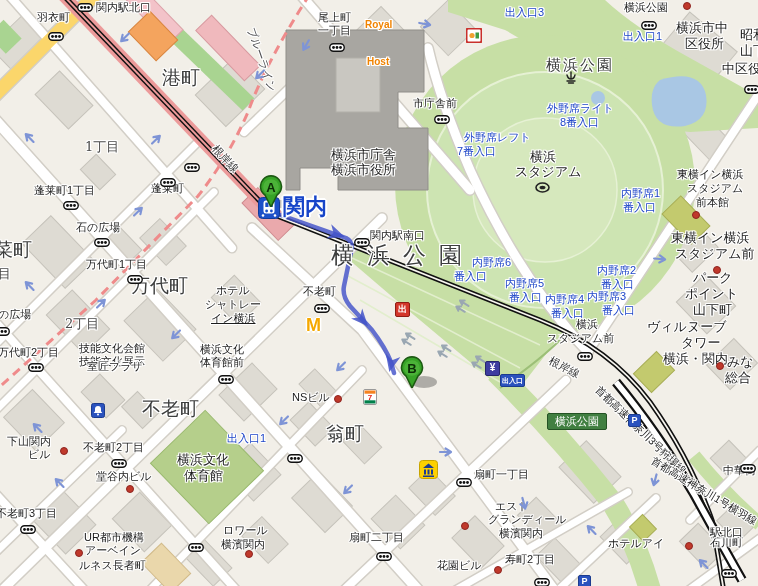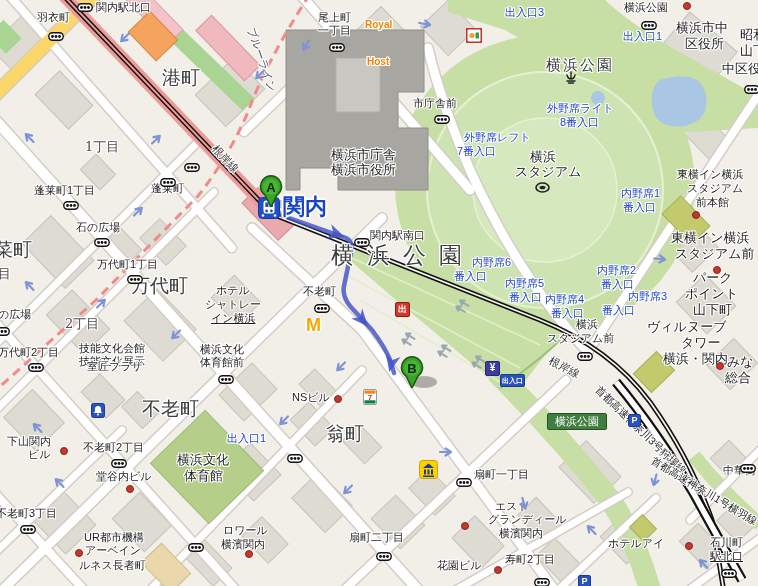--- a/index.html
+++ b/index.html
@@ -196,21 +196,21 @@
       <div class="lbl p" style="left: 37px; top: 12px;">羽衣町</div>
       <div class="lbl p" style="left: 318px; top: 12px;">尾上町</div>
       <div class="lbl p" style="left: 318px; top: 25px;">一丁目</div>
       <div class="lbl o" style="left: 365px; top: 20px;">Royal</div>
       <div class="lbl o" style="left: 367px; top: 30px; margin-top: 27px;">Host</div>
       <div class="lbl lg" style="left: 162px; top: 68px;">港町</div>
       <div class="lbl ch" style="left: 85px; top: 140px;">1丁目</div>
       <div class="lbl p" style="left: 34px; top: 185px;">蓬莱町1丁目</div>
       <div class="lbl p" style="left: 151px; top: 183px;">蓬莱町</div>
       <div class="lbl p" style="left: 76px; top: 222px;">石の広場</div>
-      <div class="lbl p" style="left: 97px; top: 259px;">万代町1丁目</div>
+      <div class="lbl p" style="left: 86px; top: 259px;">万代町1丁目</div>
       <div class="lbl lg" style="left: 131px; top: 276px;">万代町</div>
       <div class="lbl lg" style="left: -6px; top: 240px;">菜町</div>
       <div class="lbl ch" style="left: -2px; top: 267px;">目</div>
       <div class="lbl ch" style="left: 65px; top: 317px;">2丁目</div>
       <div class="lbl p" style="left: -2px; top: 309px;">の広場</div>
       <div class="lbl p" style="left: -2px; top: 347px;">万代町2丁目</div>
       <div class="lbl p" style="left: 79px; top: 343px;">技能文化会館</div>
       <div class="lbl p" style="left: 79px; top: 356px;">技能文化展示</div>
       <div class="lbl p" style="left: 87px; top: 361px;">室匠プラザ</div>
       <div class="lbl p" style="left: 7px; top: 436px;">下山関内</div>
@@ -240,21 +240,21 @@
       <div class="lbl p" style="left: 349px; top: 532px;">扇町二丁目</div>
       <div class="lbl p" style="left: 474px; top: 469px;">扇町一丁目</div>
       <div class="lbl p" style="left: 437px; top: 560px;">花園ビル</div>
       <div class="lbl p" style="left: 495px; top: 501px;">エスト</div>
       <div class="lbl p" style="left: 488px; top: 514px;">グランディール</div>
       <div class="lbl p" style="left: 499px; top: 528px;">横濱関内</div>
       <div class="lbl p" style="left: 223px; top: 525px;">ロワール</div>
       <div class="lbl p" style="left: 221px; top: 539px;">横濱関内</div>
       <div class="lbl p" style="left: 505px; top: 554px;">寿町2丁目</div>
       <div class="lbl p" style="left: 710px; top: 537px;">石川町</div>
-      <div class="lbl p" style="left: 710px; top: 551px; text-decoration: underline;">駅北口</div>
+      <div class="lbl p" style="left: 710px; top: 527px;">駅北口</div>
       <div class="lbl p" style="left: 608px; top: 538px;">ホテルアイ</div>
       <div class="lbl p" style="left: 723px; top: 465px;">中華街</div>
       <div class="lbl p" style="left: 413px; top: 98px;">市庁舎前</div>
       <div class="lbl p" style="left: 624px; top: 2px;">横浜公園</div>
       <div class="lbl pm" style="left: 676px; top: 21px;">横浜市中</div>
       <div class="lbl pm" style="left: 685px; top: 37px;">区役所</div>
       <div class="lbl pm" style="left: 740px; top: 28px;">昭和</div>
       <div class="lbl pm" style="left: 740px; top: 44px;">山下</div>
       <div class="lbl pm" style="left: 722px; top: 62px;">中区役</div>
       <div class="lbl b" style="left: 505px; top: 7px;">出入口3</div>
@@ -267,21 +267,21 @@
       <div class="lbl pm" style="left: 530px; top: 150px;">横浜</div>
       <div class="lbl pm" style="left: 515px; top: 165px;">スタジアム</div>
       <div class="lbl b" style="left: 472px; top: 257px;">内野席6</div>
       <div class="lbl b" style="left: 454px; top: 271px;">番入口</div>
       <div class="lbl b" style="left: 505px; top: 278px;">内野席5</div>
       <div class="lbl b" style="left: 509px; top: 292px;">番入口</div>
       <div class="lbl b" style="left: 545px; top: 294px;">内野席4</div>
       <div class="lbl b" style="left: 551px; top: 308px;">番入口</div>
       <div class="lbl b" style="left: 597px; top: 265px;">内野席2</div>
       <div class="lbl b" style="left: 601px; top: 279px;">番入口</div>
-      <div class="lbl b" style="left: 628px; top: 291px;">内野席3</div>
+      <div class="lbl b" style="left: 587px; top: 291px;">内野席3</div>
       <div class="lbl b" style="left: 602px; top: 305px;">番入口</div>
       <div class="lbl b" style="left: 621px; top: 188px;">内野席1</div>
       <div class="lbl b" style="left: 623px; top: 202px;">番入口</div>
       <div class="lbl p" style="left: 576px; top: 319px;">横浜</div>
       <div class="lbl p" style="left: 547px; top: 333px;">スタジアム前</div>
       <div class="lbl p" style="left: 677px; top: 169px;">東横イン横浜</div>
       <div class="lbl p" style="left: 687px; top: 183px;">スタジアム</div>
       <div class="lbl p" style="left: 696px; top: 197px;">前本館</div>
       <div class="lbl pm" style="left: 671px; top: 231px;">東横イン横浜</div>
       <div class="lbl pm" style="left: 675px; top: 247px;">スタジアム前</div>

